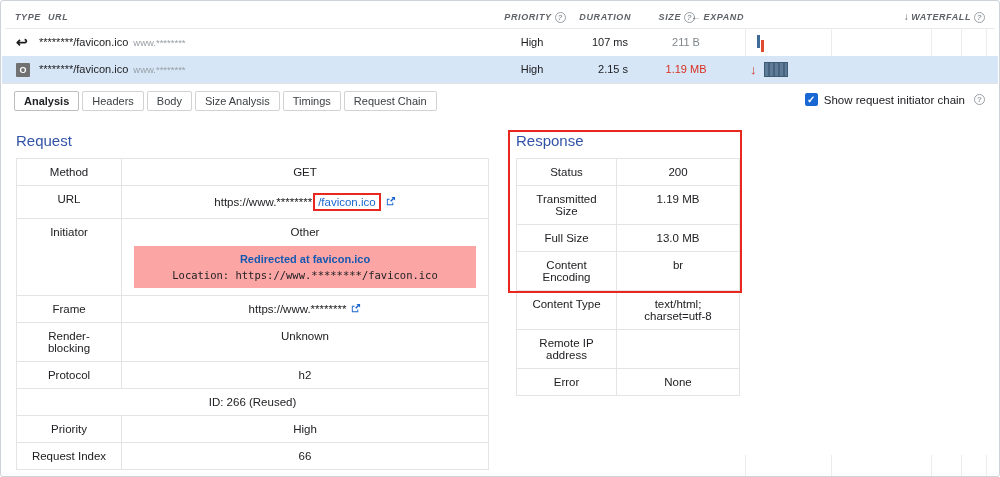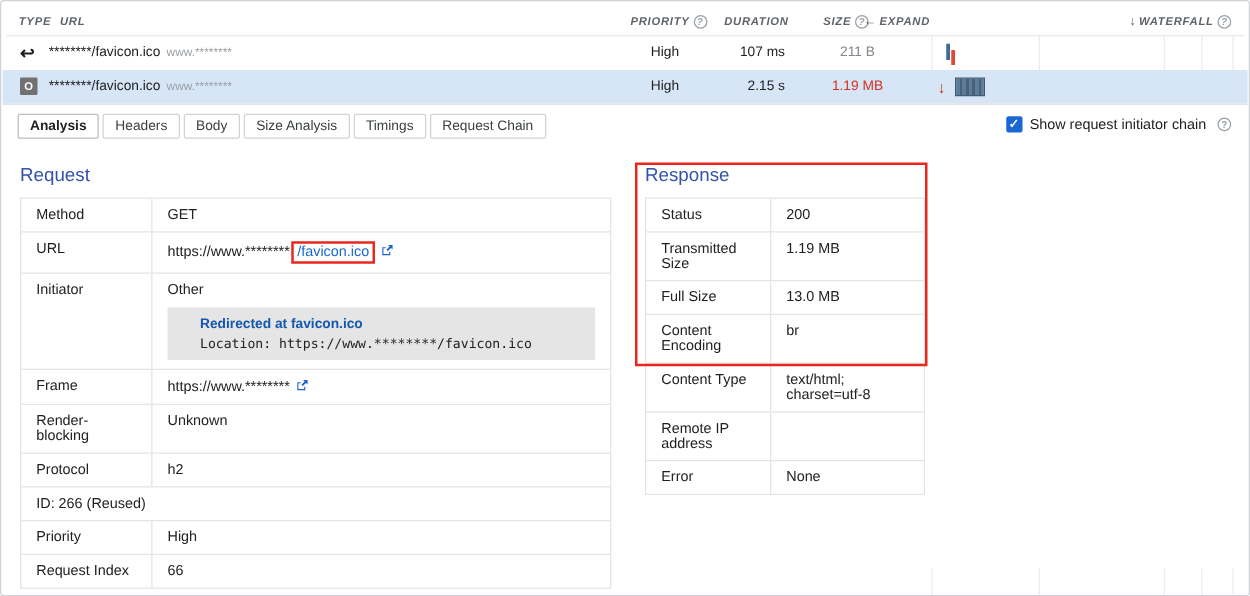--- a/index.html
+++ b/index.html
@@ -57,30 +57,30 @@
   .checkbox { width:13px; height:13px; background:#1967d2; border-radius:2px; color:#fff;
               font-size:10px; line-height:13px; text-align:center; font-weight:700; }
   .toggle-label { font-size:11.5px; color:#202124; }
   
   .section-title { position:absolute; font-size:15px; color:#3353a8; }
   .t-request { left:15px; top:131px; }
   .t-response { left:515px; top:131px; }
   .kv { position:absolute; border:1px solid #e4e4e4; background:#fff; font-size:11.5px; }
   .kv-left { left:15px; top:157px; width:473px; }
   .kv-right { left:515px; top:157px; width:224px; }
-  .kv-row { display:flex; border-top:1px solid #e4e4e4; }
+  .kv-row { display:flex; border-top:1px solid #e4e4e4;text-align:center; }
   .kv-row:first-child { border-top:none; }
   .kv-label { flex:none; padding:7px 12px; color:#202124; border-right:1px solid #e4e4e4; }
   .kv-left .kv-label { width:105px; }
   .kv-right .kv-label { width:100px; }
   .kv-value { flex:1; padding:7px 12px; color:#202124; min-height:26px; }
   .link-blue { color:#1a66d0; text-decoration:none; cursor:pointer; }
   .redbox-inline { display:inline-block; border:2px solid #e8281e; padding:0 3px; margin-left:1px; line-height:14px; }
   .ext-icon { margin-left:4px; vertical-align:-1px; cursor:pointer; }
-  .redirect-box { margin-top:8px; background:#e5e5e5; padding:7px 26px; }
+  .redirect-box { margin-top:8px; background:#fca5a5; padding:7px 26px; }
   .redirect-title { color:#1558b0; font-weight:700; font-size:11px; }
   .redirect-loc { font-family:"DejaVu Sans Mono", monospace; font-size:10.5px; color:#202124; margin-top:4px; }
   
   .annotation-response { position:absolute; left:507px; top:129px; width:234px; height:163px;
                          border:2px solid #e8281e; pointer-events:none; z-index:5; }
 </style>
 </head>
 <body>
 
 <div class="app">

